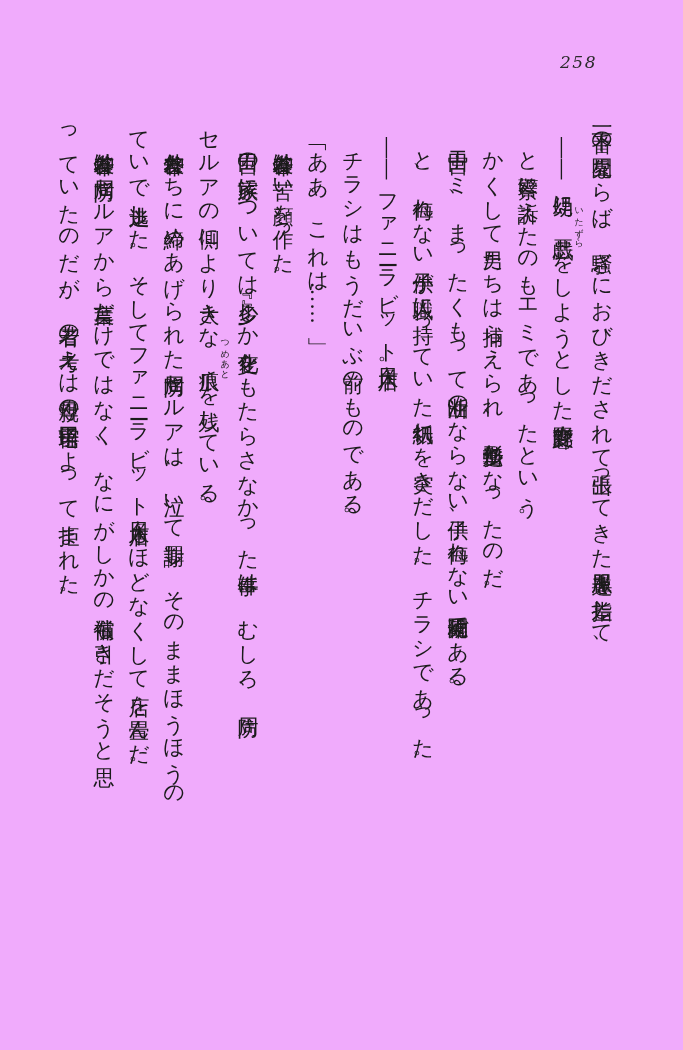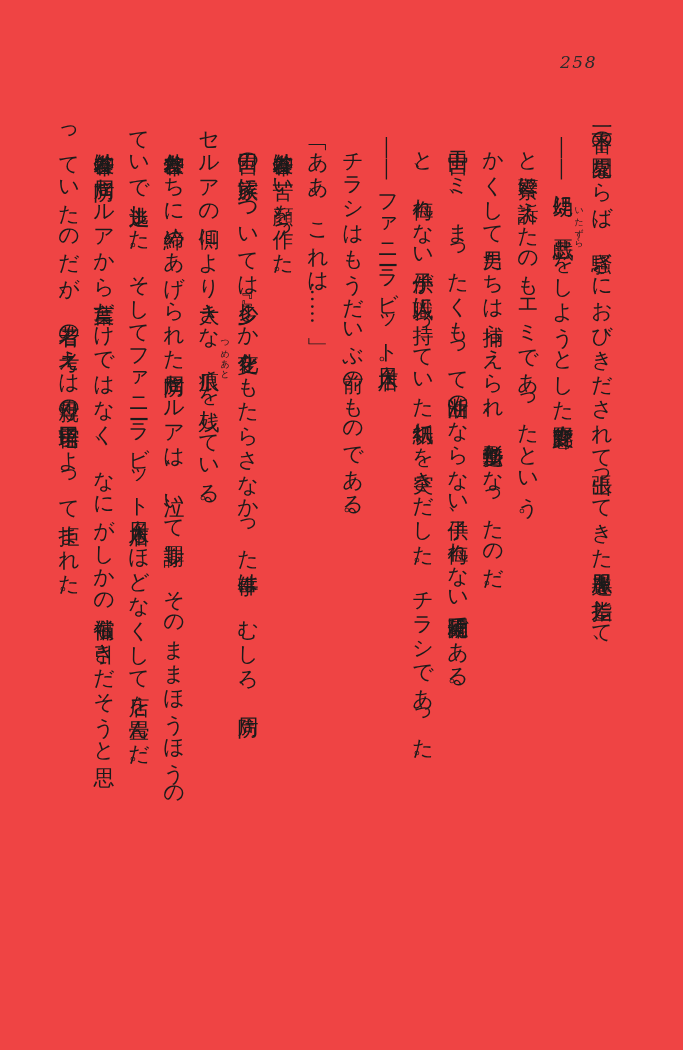--- a/index.html
+++ b/index.html
@@ -7,21 +7,21 @@
     width: 683px;
     height: 1050px;
     background: #fdfdfc;
     position: relative;
     overflow: hidden;
     font-family: "DejaVu Serif", "Liberation Serif", serif;
   }
   .page {
     position: absolute;
     inset: 0;
-    background: #ef4444;
+    background: #f0abfc;
   }
   .page-number {
     position: absolute;
     top: 52px;
     left: 560px;
     font-size: 17px;
     font-style: italic;
     letter-spacing: 1.5px;
     color: #2b2b2b;
   }

